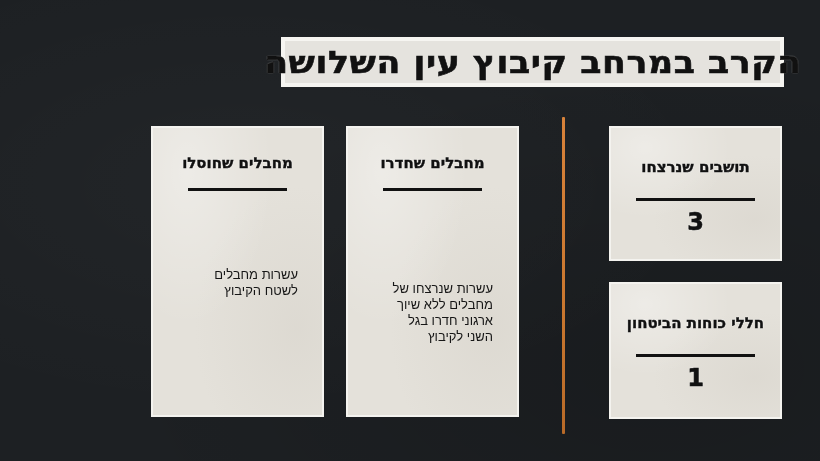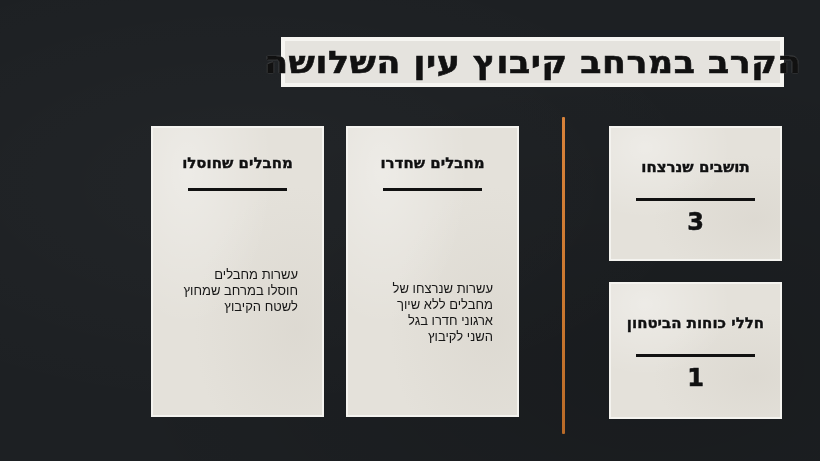--- a/index.html
+++ b/index.html
@@ -153,21 +153,20 @@
 
 <div class="paper title-box">
   <div class="title-text">הקרב במרחב קיבוץ עין השלושה</div>
 </div>
 
 <div class="paper card-tall card-1">
   <div class="card-head">מחבלים שחוסלו</div>
   <div class="rule"></div>
   <div class="body-block b2">
     <span class="line">עשרות מחבלים</span>
-    <span class="line">חוסלו במרחב שמחוץ</span>
     <span class="line">לשטח הקיבוץ</span>
   </div>
 </div>
 
 <div class="paper card-tall card-2">
   <div class="card-head">מחבלים שחדרו</div>
   <div class="rule"></div>
   <div class="body-block b2">
     <span class="line">עשרות שנרצחו של</span>
     <span class="line">מחבלים ללא שיוך</span>

